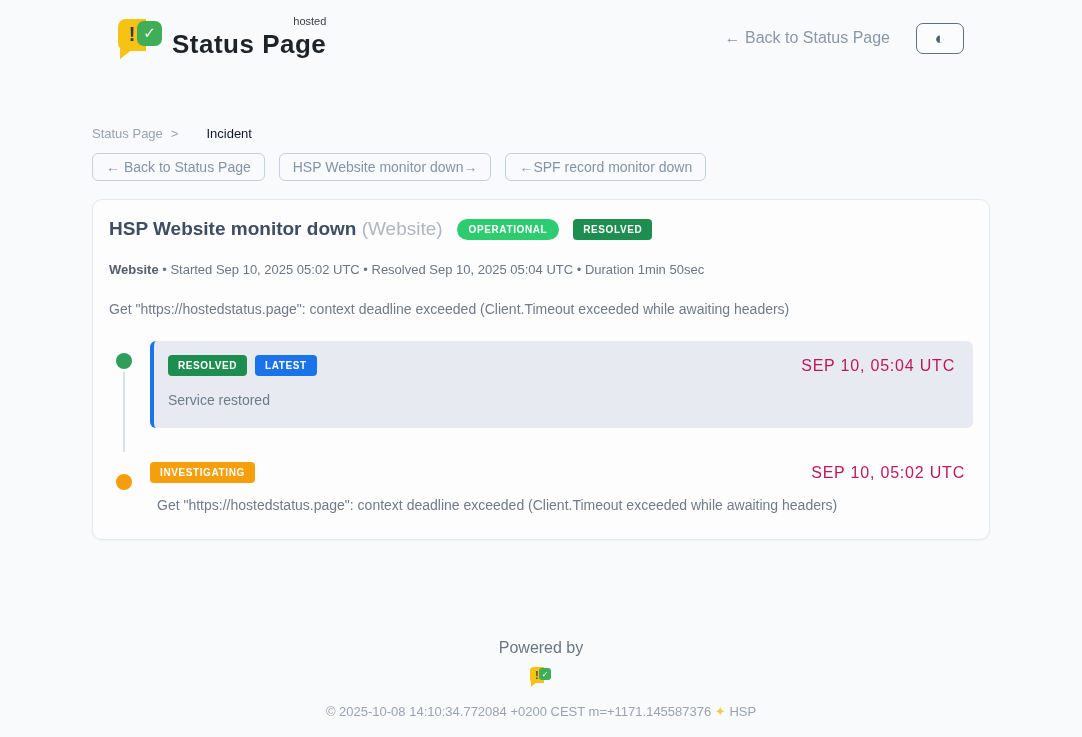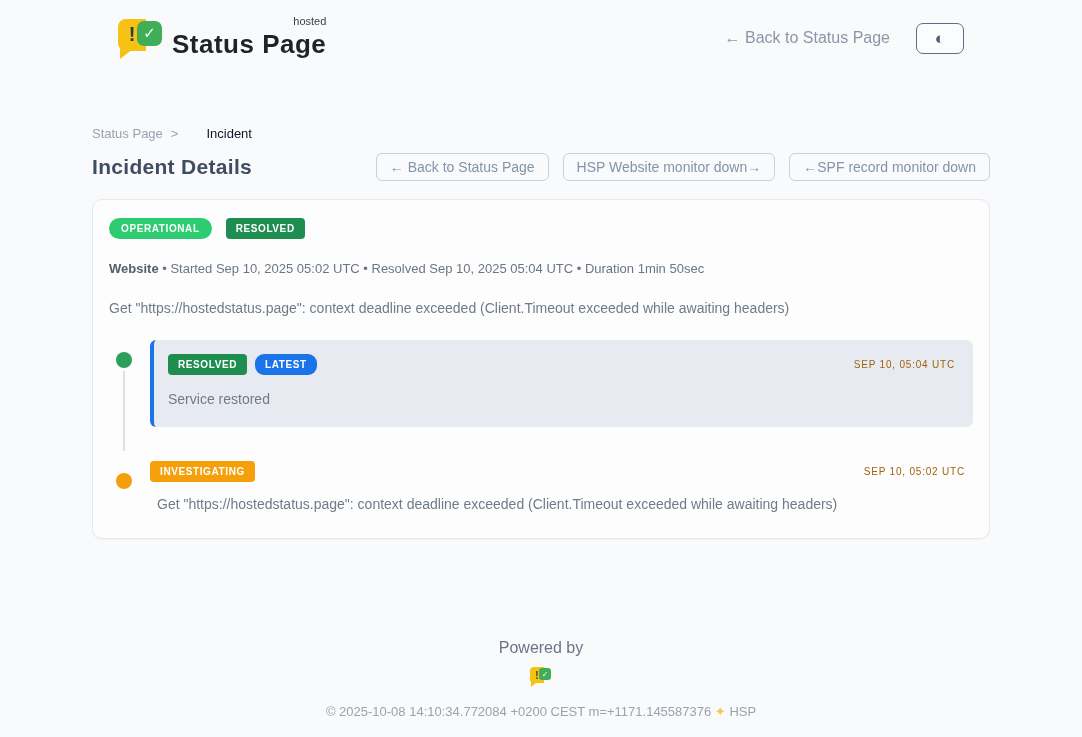--- a/index.html
+++ b/index.html
@@ -82,21 +82,21 @@
   .incident-title { font-size:19px; font-weight:bold; color:#3f4d63; }
   .incident-scope { font-weight:normal; color:#aeb6c2; }
   .badge {
     display:inline-block; color:#fff; font-weight:bold;
     font-size:10px; letter-spacing:0.6px; text-transform:uppercase;
   }
   .badge-pill { background:#2ecc71; border-radius:999px; padding:5px 12px; }
   .badge-rect { border-radius:4px; padding:5px 10px; }
   .bg-green-dark { background:#1e8e50; }
   .bg-green { background:#1e8e50; }
-  .bg-blue { background:#1a73e8;border-radius:9px; }
+  .bg-blue { background:#1a73e8; }
   .bg-orange { background:#f59f0a; }
 
   .incident-meta { margin-top:22px; font-size:13px; color:#6b7684; }
   .incident-meta .meta-component { font-weight:bold; color:#55606e; }
   .incident-desc { margin-top:24px; font-size:14px; color:#707b89; }
 
   
   .timeline { margin-top:24px; position:relative; }
   .tl-entry { position:relative; padding-left:41px; }
   .tl-entry + .tl-entry { margin-top:34px; }
@@ -111,21 +111,21 @@
   .tl-entry.has-line::after {
     content:""; position:absolute; left:14px; top:24px; bottom:-24px;
     width:2px; background:#dcdfe4; z-index:1;
   }
   .tl-box {
     background:#e7ebf1; border-left:4px solid #1a73e8; border-radius:6px;
     padding:14px 18px 20px 14px;
   }
   .tl-head { display:flex; align-items:center; justify-content:space-between; }
   .tl-badges { display:flex; gap:8px; }
-  .tl-time { font-size:10px; color:#a16207; letter-spacing:0.8px; }
+  .tl-time { font-size:16px; color:#be185d; letter-spacing:0.8px; }
   .tl-msg { margin-top:16px; font-size:14px; color:#707b89; }
   .tl-plain .tl-msg { margin-top:14px; padding-left:7px; }
   .tl-plain { padding-right:8px; }
 
   
   .site-footer { margin-top:auto; text-align:center; padding-bottom:18px; }
   .powered-row {
     display:flex; align-items:center; justify-content:center; gap:9px;
     font-size:16px; color:#6b7684;flex-direction:column;
   }
@@ -174,30 +174,33 @@
 
 <main class="main">
 
   <nav class="breadcrumb">
     <span class="crumb-link">Status Page</span>
     <span>&gt;</span>
     <span class="crumb-current">Incident</span>
   </nav>
 
   <div class="title-row">
-    <h1 class="page-title">Incident Details</h1>
     <div class="nav-buttons">
       <button class="nav-btn">← Back to Status Page</button>
       <button class="nav-btn">HSP Website monitor down→</button>
       <button class="nav-btn">←SPF record monitor down</button>
     </div>
   </div>
 
   <section class="card">
     <div class="card-title-row">
+      <span class="incident-title">
+        <span>HSP Website monitor down</span>
+        <span class="incident-scope">(Website)</span>
+      </span>
       <span class="badge badge-pill">OPERATIONAL</span>
       <span class="badge badge-rect bg-green-dark">RESOLVED</span>
     </div>
 
     <p class="incident-meta">
       <span class="meta-component">Website</span><span> • Started Sep 10, 2025 05:02 UTC • Resolved Sep 10, 2025 05:04 UTC • Duration 1min 50sec</span>
     </p>
 
     <p class="incident-desc">Get "https://hostedstatus.page": context deadline exceeded (Client.Timeout exceeded while awaiting headers)</p>
 

